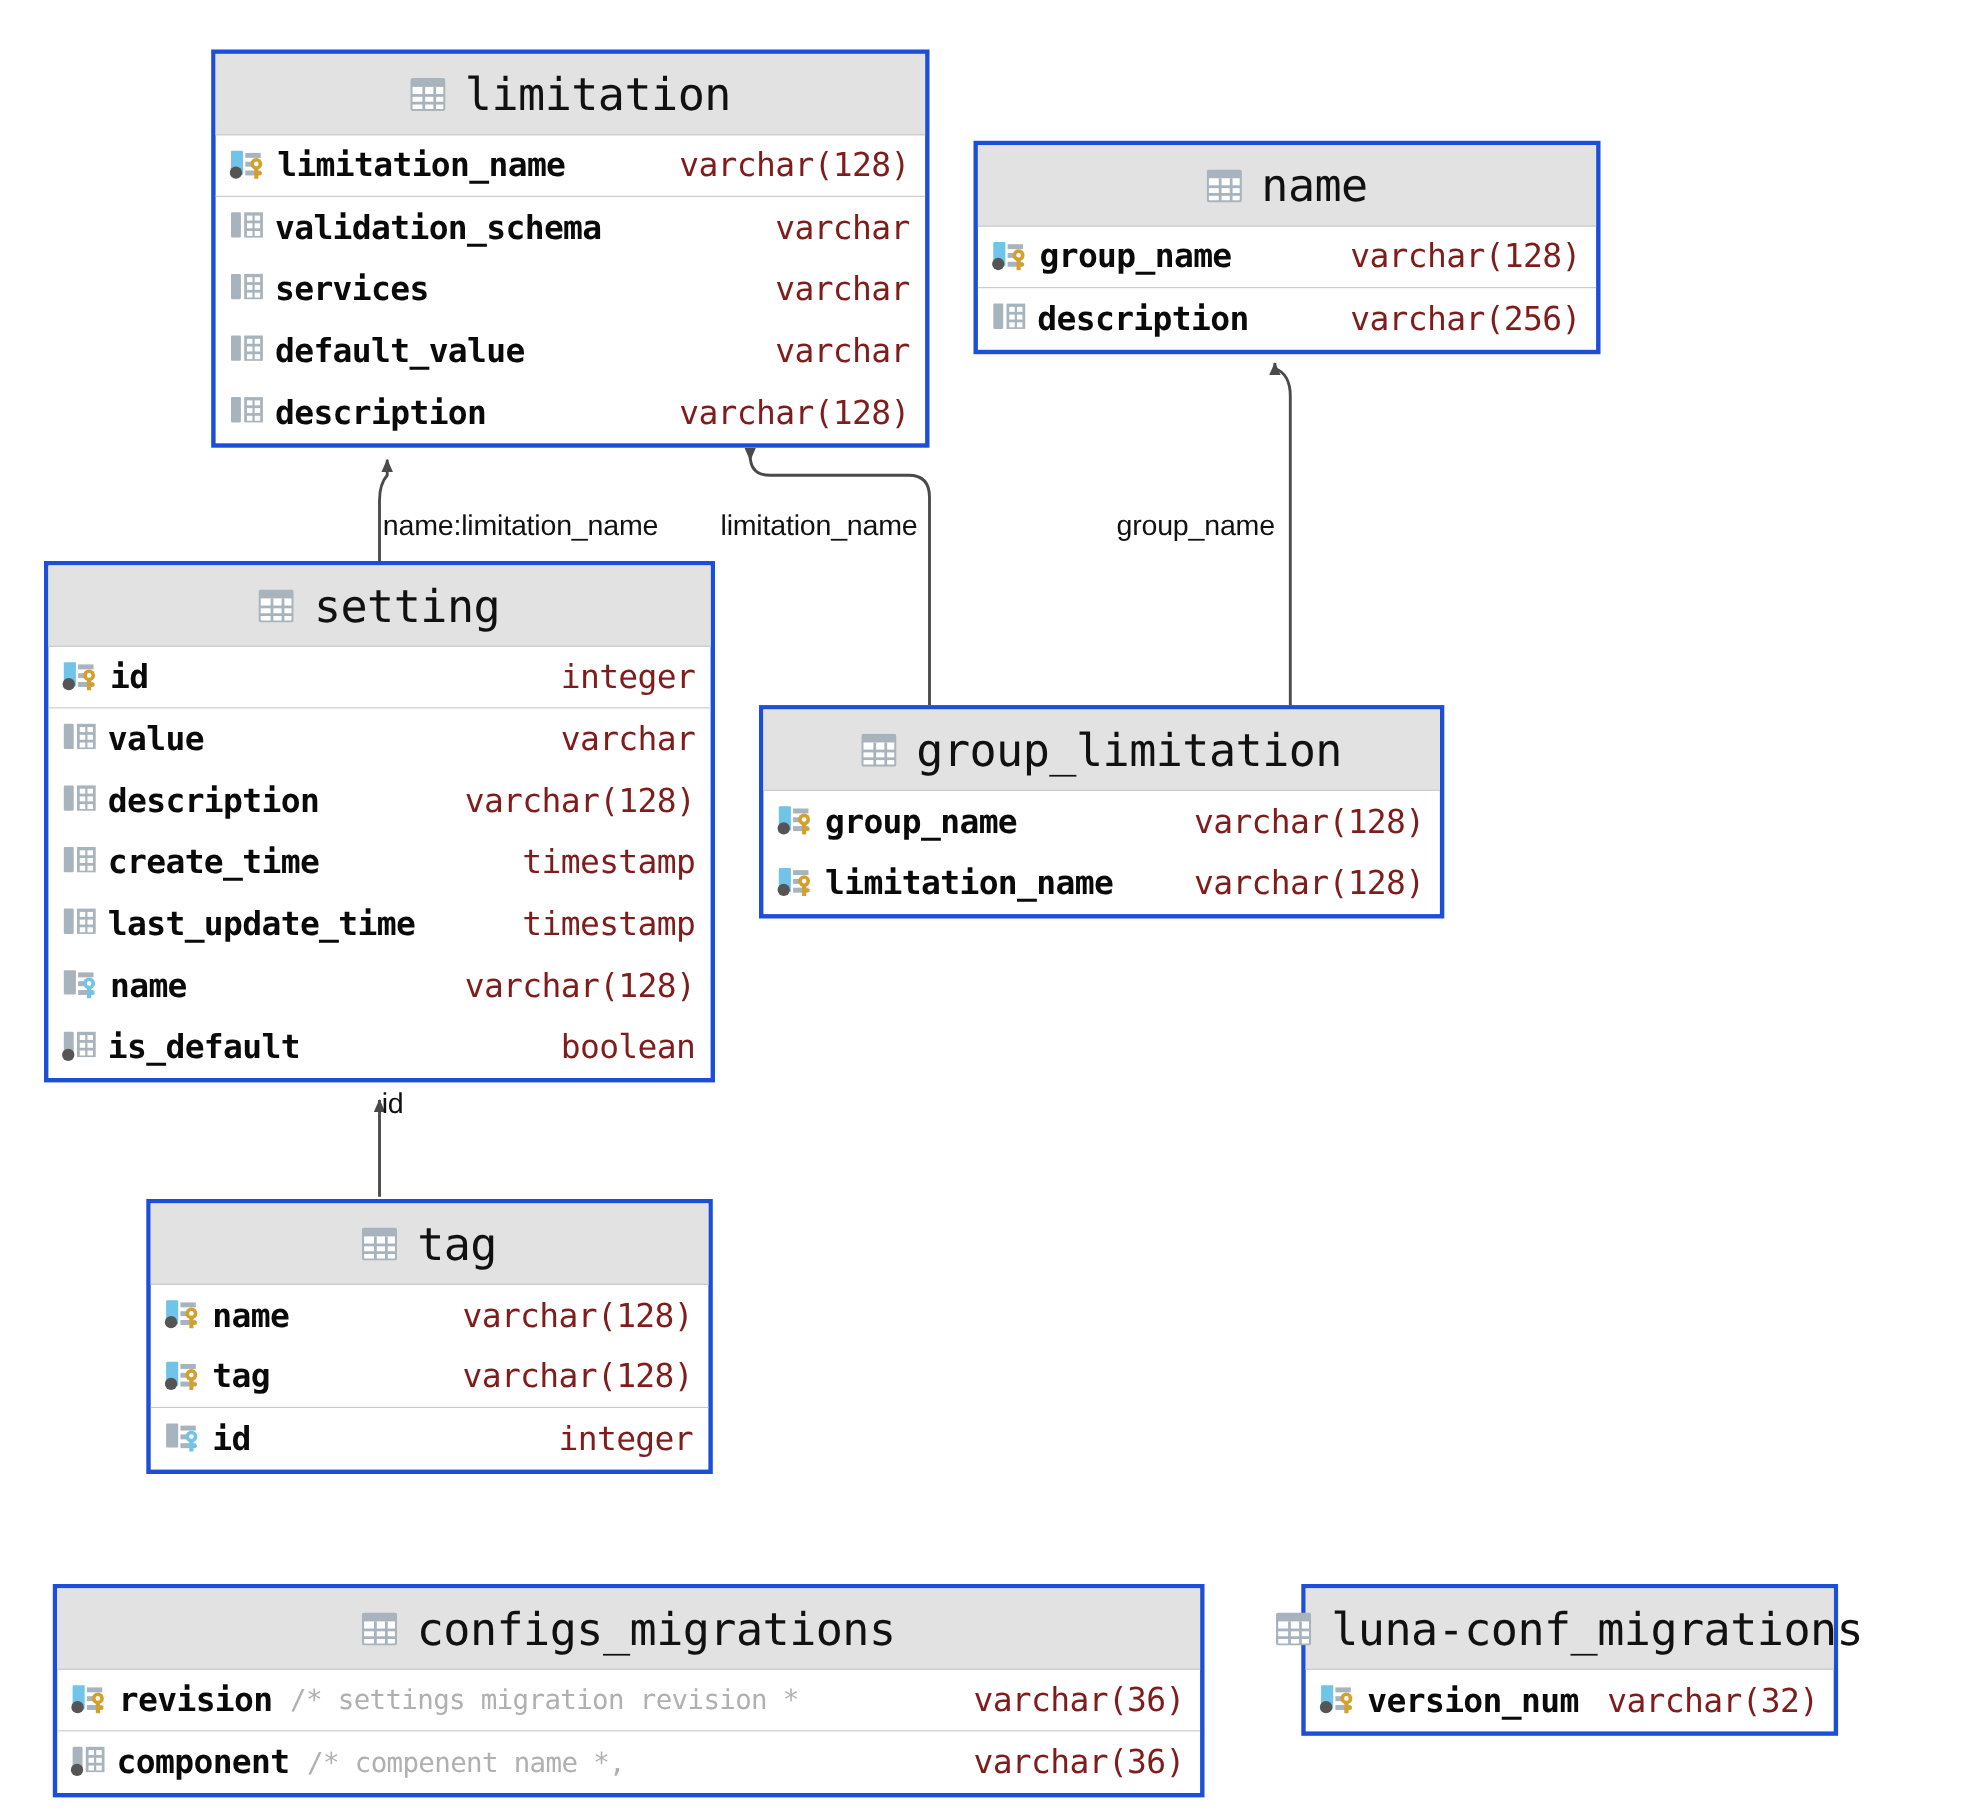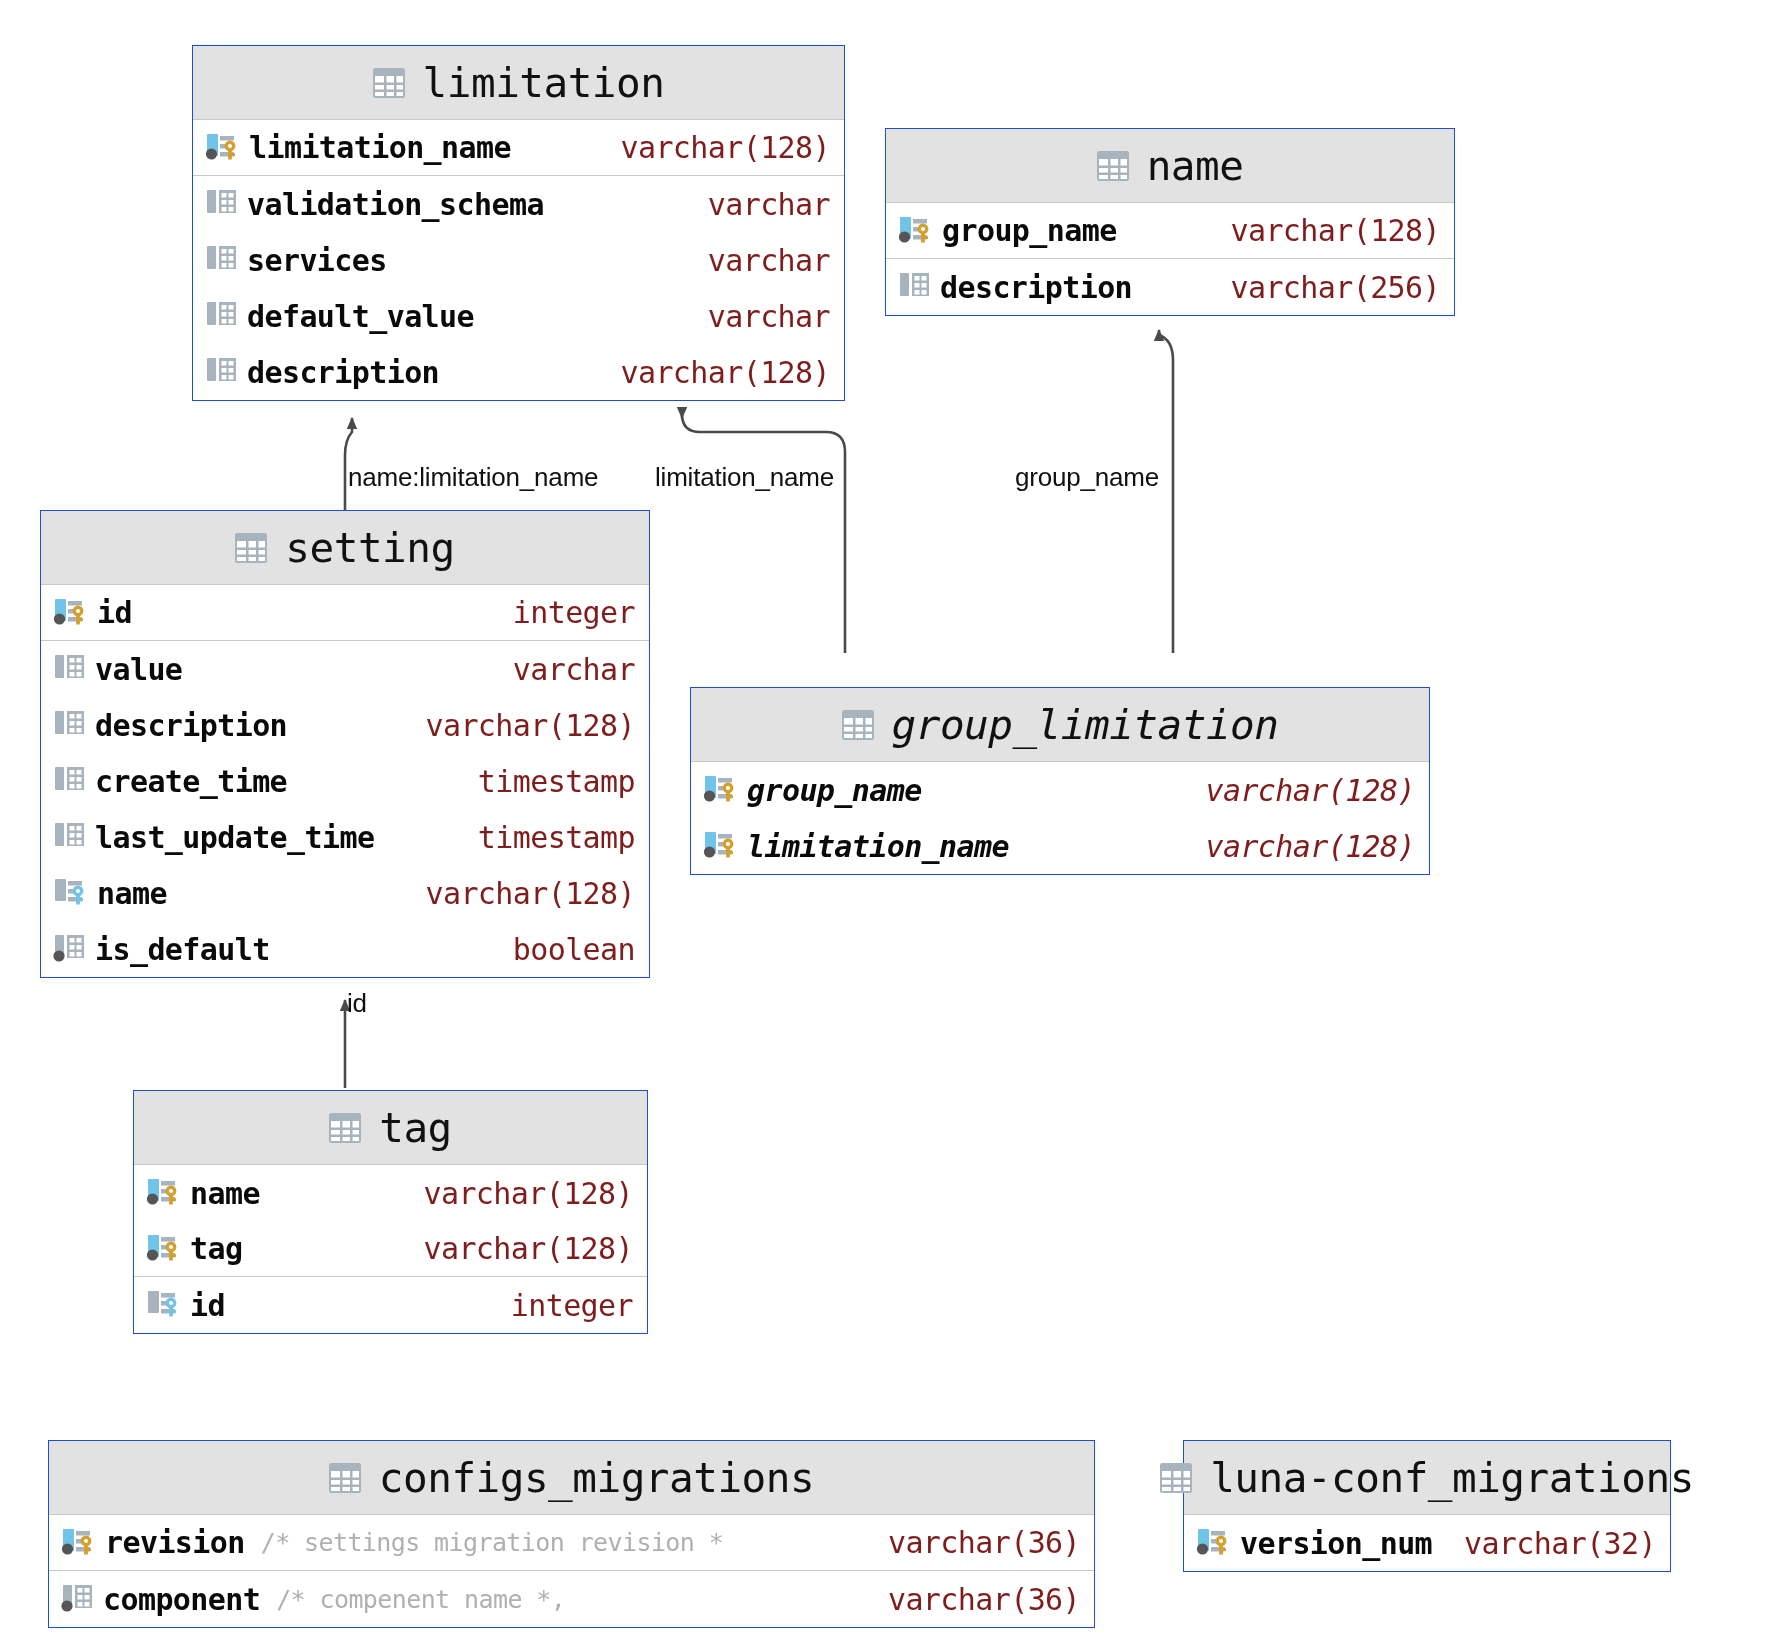--- a/index.html
+++ b/index.html
@@ -11,21 +11,21 @@
     position:relative;
     overflow:hidden;
   }
   #canvas{position:absolute;left:0;top:0;width:1786px;height:1650px;}
   #edges{position:absolute;left:0;top:0;width:1786px;height:1650px;pointer-events:none;}
 
   
   .tbl{
     position:absolute;
     background:#ffffff;
-    border:1px solid #1d4ed8;
+    border:4px solid #1d4ed8;
     box-sizing:border-box;
     box-shadow:0 0 0 0 rgba(0,0,0,0);
   }
   .tbl-head{
     background:#e2e2e2;
     border-bottom:1px solid #c8c8c8;
     height:74px;
     display:flex;align-items:center;justify-content:center;
     gap:18px;
     box-sizing:border-box;
@@ -404,21 +404,21 @@
                 <rect x="23.5" y="18" width="5" height="4.5" fill="#ffffff"></rect>
                 <circle cx="6" cy="22" r="5.6" fill="#555555"></circle>
               </svg>
             </span>
             <span class="col-name">is_default</span>
             <span class="spacer"></span>
             <span class="col-type">boolean</span>
           </div>
         </div>
       </div>
-      <div class="tbl" style="left: 690px; top: 687px; width: 740px; font-style: italic;">
+      <div class="tbl" style="left: 690px; top: 641px; width: 623px;">
         <div class="tbl-head">
           <span class="ic-head"><svg width="32" height="30" viewBox="0 0 32 30">
               <rect x="1" y="1" width="30" height="28" rx="1.5" fill="#ffffff" stroke="#a8b4bd" stroke-width="2"></rect>
               <rect x="1" y="1" width="30" height="7" fill="#a8b4bd"></rect>
               <rect x="11" y="8" width="2.5" height="21" fill="#a8b4bd"></rect>
               <rect x="21" y="8" width="2.5" height="21" fill="#a8b4bd"></rect>
               <rect x="1" y="14.5" width="30" height="2.5" fill="#a8b4bd"></rect>
               <rect x="1" y="21.5" width="30" height="2.5" fill="#a8b4bd"></rect>
             </svg></span>
           <span class="tbl-title">group_limitation</span>

